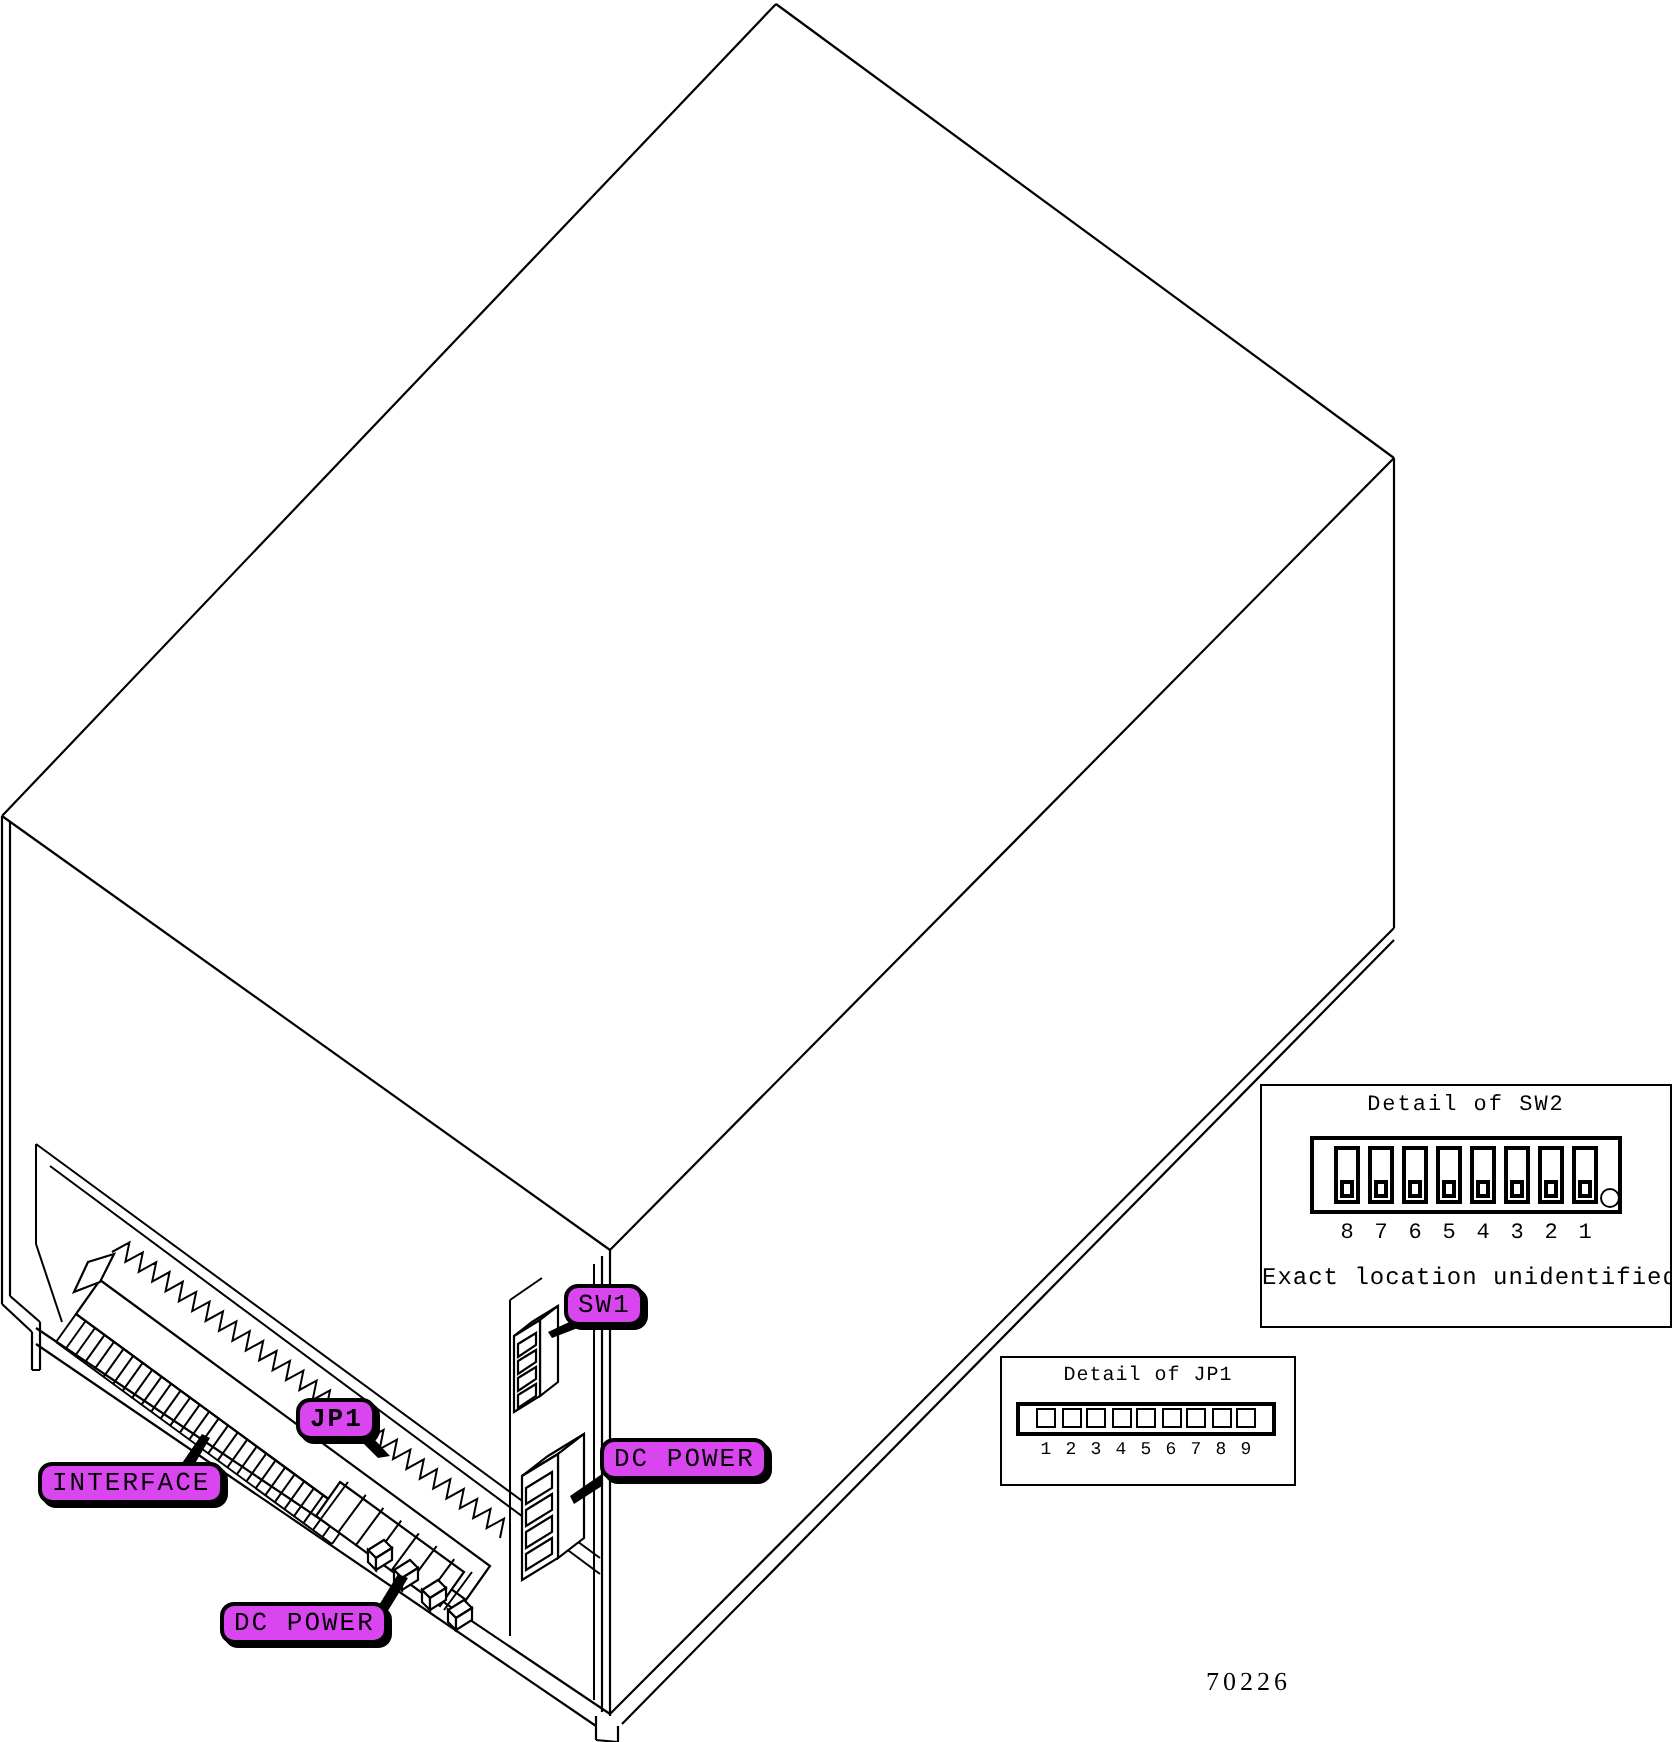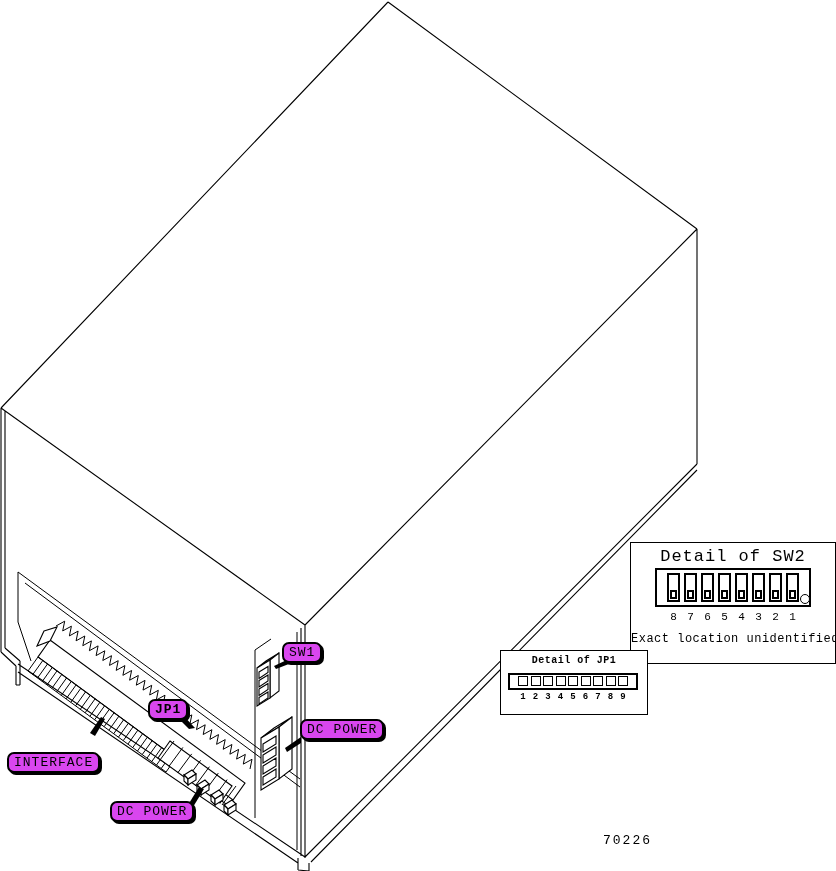--- a/index.html
+++ b/index.html
@@ -9,37 +9,37 @@
   .line{stroke:#000;stroke-width:1.1;fill:none;}
   .thin{stroke:#000;stroke-width:1;fill:none;}
   .wfill{fill:#fff;stroke:#000;stroke-width:1.1;}
   .arrow{fill:#000;stroke:none;}
   
   .callout{position:absolute;background:#d946ef;border:2px solid #000;border-radius:7px;
            box-shadow:2px 2px 0 0 #000;padding:1px 5px;font-size:13px;line-height:15px;
            letter-spacing:1px;white-space:nowrap;z-index:5;}
   
   .detail-box{position:absolute;background:#fff;border:1.5px solid #000;z-index:4;}
-  .detail-title{text-align:center;margin-top:4px;font-size:17px;letter-spacing:1px;white-space:nowrap;}
+  .detail-title{text-align:center;margin-top:4px;font-size:11px;letter-spacing:1px;white-space:nowrap;}
   .detail-title.small{font-size:10px;letter-spacing:0.5px;}
   .sw-bank{position:absolute;left:24px;top:25px;width:156px;height:39px;border:2px solid #000;
            box-sizing:border-box;display:flex;justify-content:center;gap:4px;padding-top:3px;}
   .dip{width:13px;height:29px;border:2px solid #000;box-sizing:border-box;position:relative;background:#fff;}
   .dip .knob{position:absolute;left:1px;right:1px;bottom:1px;height:9px;border:2px solid #000;box-sizing:border-box;}
   .sw-circle{position:absolute;left:169px;top:51px;width:10px;height:10px;border:1.5px solid #000;
              border-radius:50%;box-sizing:border-box;background:#fff;z-index:2;}
   .sw-nums{position:absolute;left:24px;top:68px;width:156px;display:flex;justify-content:center;gap:4px;}
   .sw-nums span{width:13px;text-align:center;font-size:11px;}
   .sw-caption{position:absolute;top:89px;left:0;width:100%;text-align:left;font-size:12px;letter-spacing:0.5px;white-space:nowrap;}
   .jp-rect{position:absolute;left:7px;top:22px;width:130px;height:17px;border:2px solid #000;
            box-sizing:border-box;display:flex;justify-content:center;gap:2.5px;padding-top:1px;}
   .pin{width:10px;height:10px;border:1.5px solid #000;box-sizing:border-box;background:#fff;}
   .jp-nums{position:absolute;left:7px;top:41px;width:130px;display:flex;justify-content:center;gap:2.5px;}
   .jp-nums span{width:10px;text-align:center;font-size:9px;}
-  .fig-num{position:absolute;left:603px;top:833px;font-size:13px;letter-spacing:2px;z-index:3;}
+  .fig-num{position:absolute;left:603px;top:833px;font-size:13px;letter-spacing:2px;z-index:3;font-family:Liberation Serif, serif;}
 </style>
 </head>
 <body>
 
 <div class="stage">
 
   <svg width="836" height="871" viewBox="0 0 836 871">
 
     <path class="line" d="
       M388,2 L1,408  M388,2 L697,229
@@ -112,21 +112,21 @@
       <polygon class="wfill" points="263,777 276,769 276,777 263,785"></polygon>
     </g>
 
     <polygon class="arrow" points="291,658 294,662 276,669 274,666"></polygon>
     <polygon class="arrow" points="175,715 180,712 195,728 189,729"></polygon>
     <polygon class="arrow" points="90,733 95,736 105,719 101,717"></polygon>
     <polygon class="arrow" points="301,737 301,743 287,752 285,748"></polygon>
     <polygon class="arrow" points="188,805 193,807 204,789 199,787"></polygon>
   </svg>
 
-  <div class="callout" style="left:7px;top:731px;margin-top:21px;">INTERFACE</div>
+  <div class="callout" style="left:19px;top:731px;">INTERFACE</div>
   <div class="callout" style="left:148px;top:699px;font-weight:bold;">JP1</div>
   <div class="callout" style="left:282px;top:642px;">SW1</div>
   <div class="callout" style="left:300px;top:719px;">DC POWER</div>
   <div class="callout" style="left:110px;top:801px;">DC POWER</div>
 
   <div class="detail-box" style="left:630px;top:542px;width:204px;height:120px;">
     <div class="detail-title">Detail of SW2</div>
     <div class="sw-bank">
       <div class="dip">
           <div class="knob"></div>
@@ -160,21 +160,21 @@
       <span>6</span>
       <span>5</span>
       <span>4</span>
       <span>3</span>
       <span>2</span>
       <span>1</span>
     </div>
     <div class="sw-caption">Exact location unidentified</div>
   </div>
 
-  <div class="detail-box" style="left:500px;top:650px;width:146px;height:63px;font-weight:bold;">
+  <div class="detail-box" style="left:500px;top:678px;width:146px;height:63px;">
     <div class="detail-title small">Detail of JP1</div>
     <div class="jp-rect">
       <div class="pin"></div>
       <div class="pin"></div>
       <div class="pin"></div>
       <div class="pin"></div>
       <div class="pin"></div>
       <div class="pin"></div>
       <div class="pin"></div>
       <div class="pin"></div>

